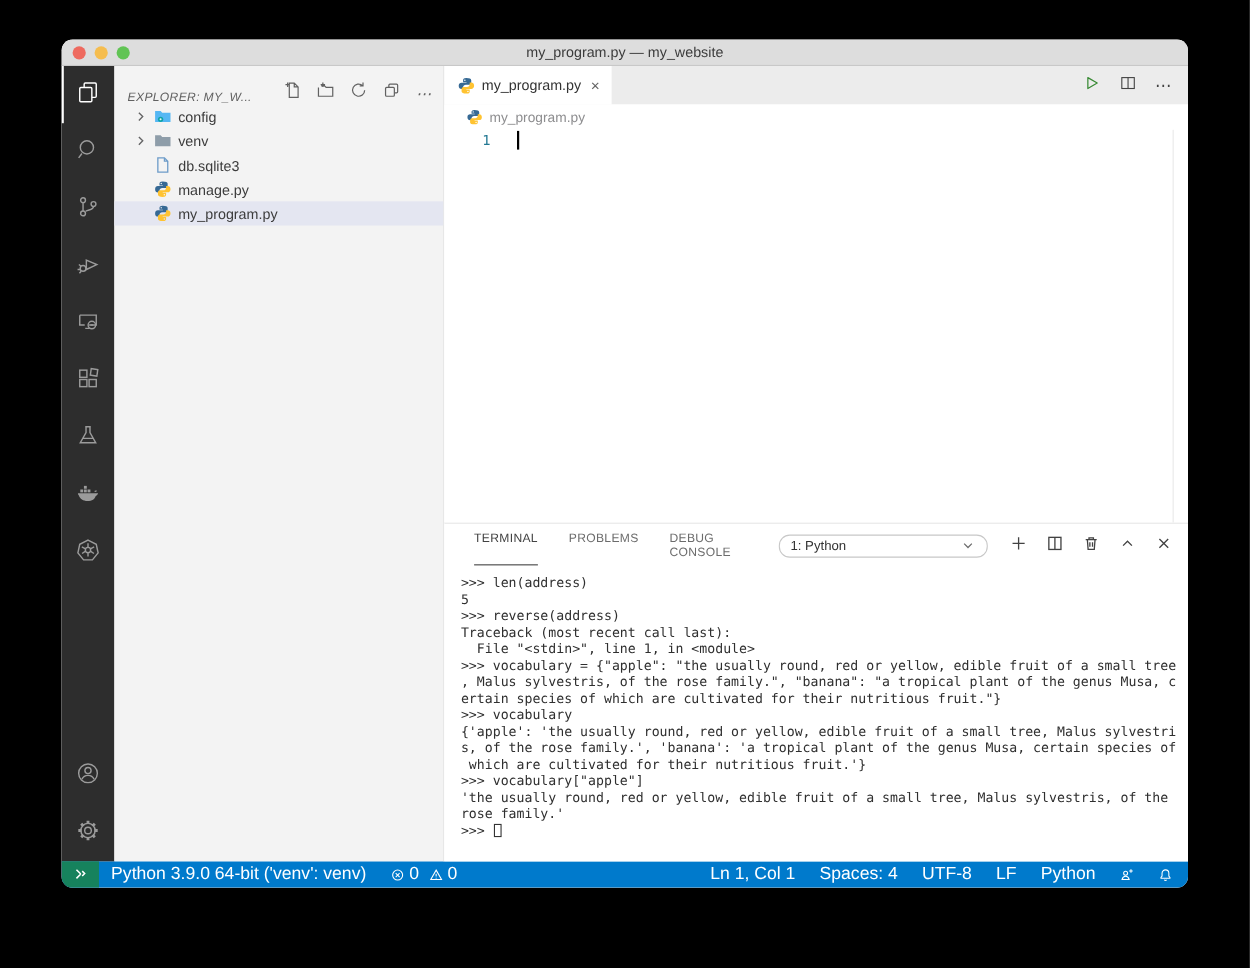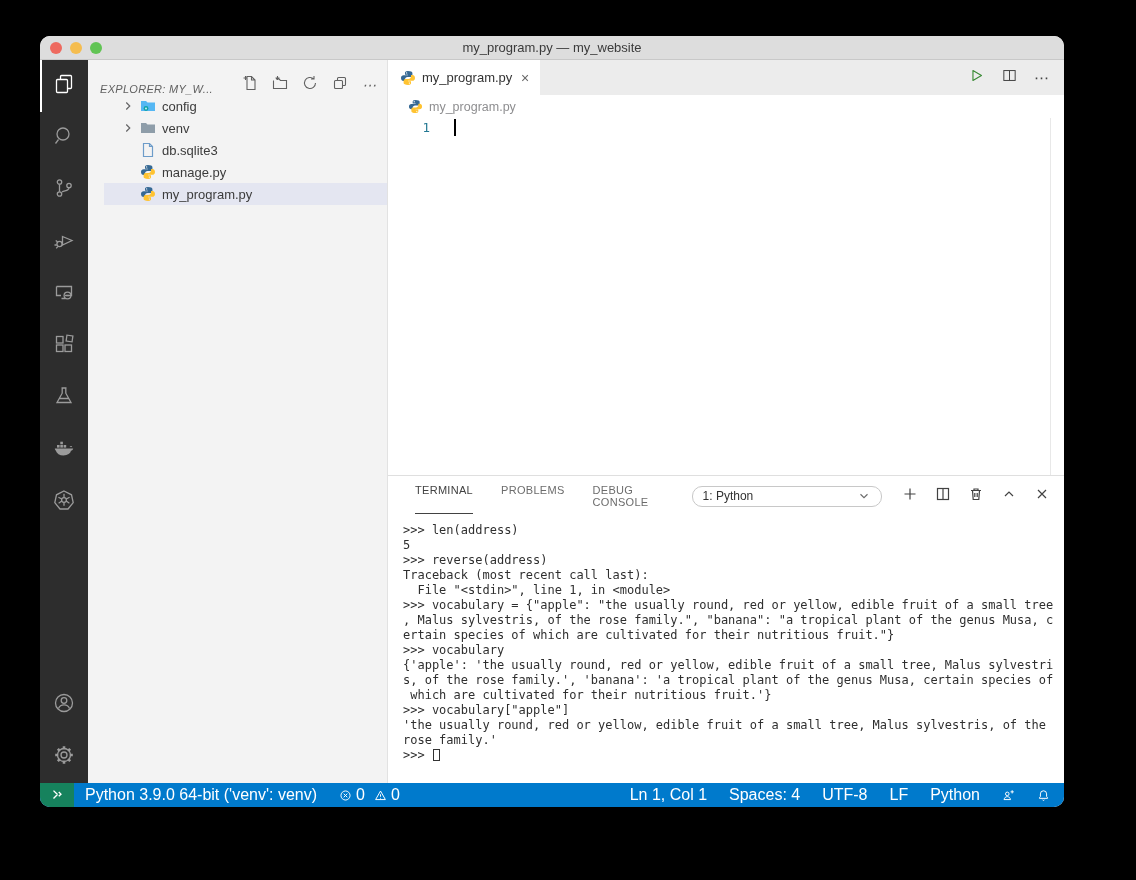--- a/index.html
+++ b/index.html
@@ -1,17 +1,17 @@
 <!DOCTYPE html>
 <html><head>
 <meta charset="utf-8">
 <style>
   * { margin:0; padding:0; box-sizing:border-box; }
   html,body { width:1136px; height:880px; background:#000; font-family:"Liberation Sans", sans-serif; overflow:hidden; }
-  .window { position:absolute; left:40px; top:36px; width:1024px; height:771px; border-radius:10px; overflow:hidden; background:#fff; box-shadow:0 22px 70px rgba(0,0,0,.55); }
+  .window { position:absolute; left:56px; top:36px; width:1024px; height:771px; border-radius:10px; overflow:hidden; background:#fff; box-shadow:0 22px 70px rgba(0,0,0,.55); }
 
   
   .titlebar { height:24px; background:#dddddd; border-bottom:1px solid #c8c8c8; display:flex; align-items:center; justify-content:center; position:relative; }
   .traffic { position:absolute; left:10px; top:6px; display:flex; gap:8px; }
   .light { width:12px; height:12px; border-radius:50%; }
   .light.red { background:#ee6a5f; } .light.yellow { background:#f5bd4f; } .light.green { background:#61c454; }
   .title { font-size:13px; color:#3b3b3b; }
 
   .main { display:flex; height:723px; }
 
@@ -24,21 +24,21 @@
   .ab-item.filled svg { fill:#9b9b9b; stroke:none; }
   .ab-spacer { flex:1; }
 
   
   .sidebar { width:300px; background:#f3f3f3; border-right:1px solid #e2e2e2; flex-shrink:0; display:flex; flex-direction:column; }
   .sb-header { height:35px; display:flex; align-items:flex-end; padding:0 10px 0 12px;font-style:italic; }
   .sb-title { font-size:11px; color:#616161; letter-spacing:.3px; flex:0 0 auto; margin-right:auto; }
   .sb-actions { display:flex; align-items:center; gap:14px; }
   .sb-actions svg { width:16px; height:16px; stroke:#616161; fill:none; stroke-width:1.1; cursor:pointer; }
   .sb-more { color:#616161; font-size:14px; letter-spacing:1px; cursor:pointer; line-height:10px; }
-  .tree { flex:1;padding-left:16px; }
+  .tree { flex:1; }
   .row { height:22px; display:flex; align-items:center; font-size:13px; color:#3c3c3c; cursor:pointer; padding-left:16px; }
   .row.selected { background:#e4e6f1; }
   .chev { width:16px; height:16px; display:flex; align-items:center; justify-content:center; margin-right:4px; }
   .chev svg { width:14px; height:14px; stroke:#646465; fill:none; stroke-width:1.4; }
   .no-chev { width:20px; }
   .fi { width:16px; height:16px; margin-right:6px; flex-shrink:0; }
 
   
   .editorgroup { flex:1; display:flex; flex-direction:column; background:#fff; min-width:0; }
   .tabbar { height:35px; background:#ececec; display:flex; align-items:stretch; }

